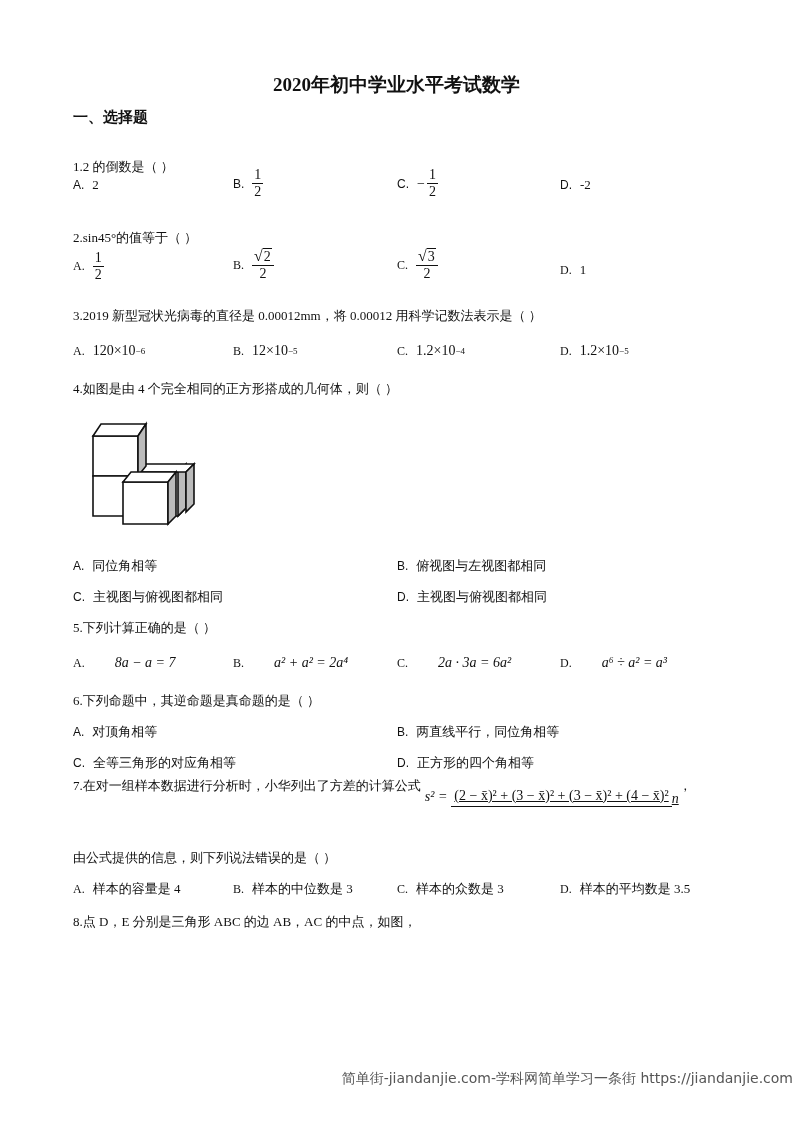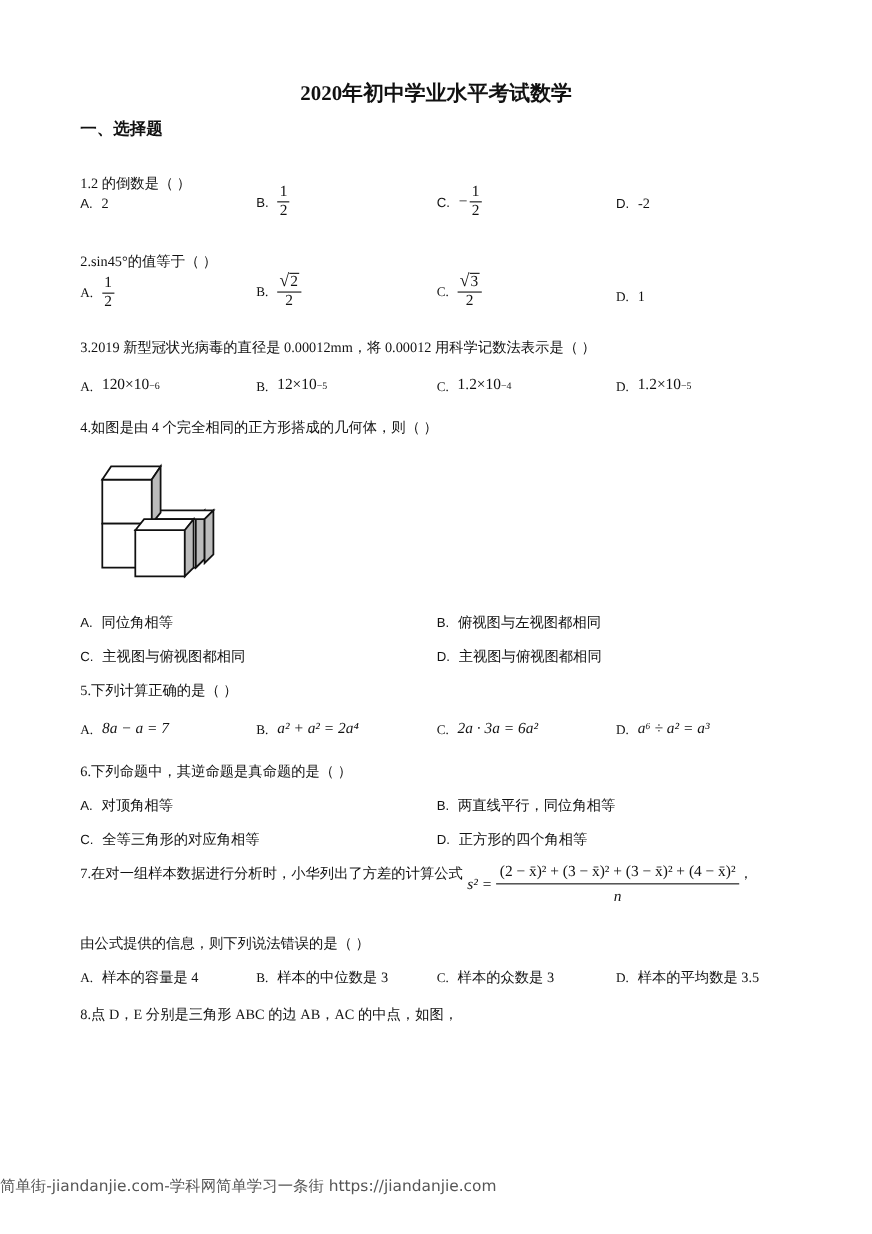--- a/index.html
+++ b/index.html
@@ -13,26 +13,26 @@
   .lbl { font-family:"Liberation Sans","DejaVu Sans",sans-serif; font-size:12px; margin-right:8px; }
   .lbl.serif { font-family:"Liberation Serif",serif; }
   .frac { display:inline-flex; flex-direction:column; align-items:center; font-size:14px; line-height:1.15; vertical-align:middle; }
   .frac .num { padding:0 2px; border-bottom:1px solid #111; }
   .frac .den { padding:0 2px; }
   .neg { font-size:14px; margin-right:2px; }
   .sqrt { display:inline-flex; align-items:flex-start; }
   .sqrt .rad { font-size:16px; line-height:1; }
   .sqrt .arg { border-top:1px solid #111; padding:0 1px; line-height:1.1; }
   .math { font-size:14px; }
-  .math i { font-style:italic; }
+  .math i { font-style:italic;margin-left:22px; }
   sup { font-size:9px; vertical-align:7px; }
-  .formula { display:inline-flex; flex-direction:column; align-items:center; vertical-align:middle; }
+  .formula { display:inline-flex; flex-direction:row; align-items:center; vertical-align:middle;text-decoration:underline; }
   .formula .num { border-bottom:1px solid #111; padding:0 3px 2px; font-size:14px; }
   .formula .den { font-style:italic; font-size:14px; padding-top:4px; }
-  .footer { left:0; width:793px; top:1070px; text-align:left; font-family:"DejaVu Sans",sans-serif; font-size:14px; color:#555; }
+  .footer { left:0; width:793px; top:1070px; text-align:right; font-family:"DejaVu Sans",sans-serif; font-size:14px; color:#555; }
   .cubes { left:88px; top:420px; width:115px; height:110px; }
 </style>
 </head>
 <body>
 
 <div class="abs title">2020年初中学业水平考试数学</div>
 <div class="abs section">一、选择题</div>
 
 <div class="abs q" style="left:73px;top:158px">1.2 的倒数是（    ）</div>
 <div class="abs opt" style="left:73px;top:177px">

